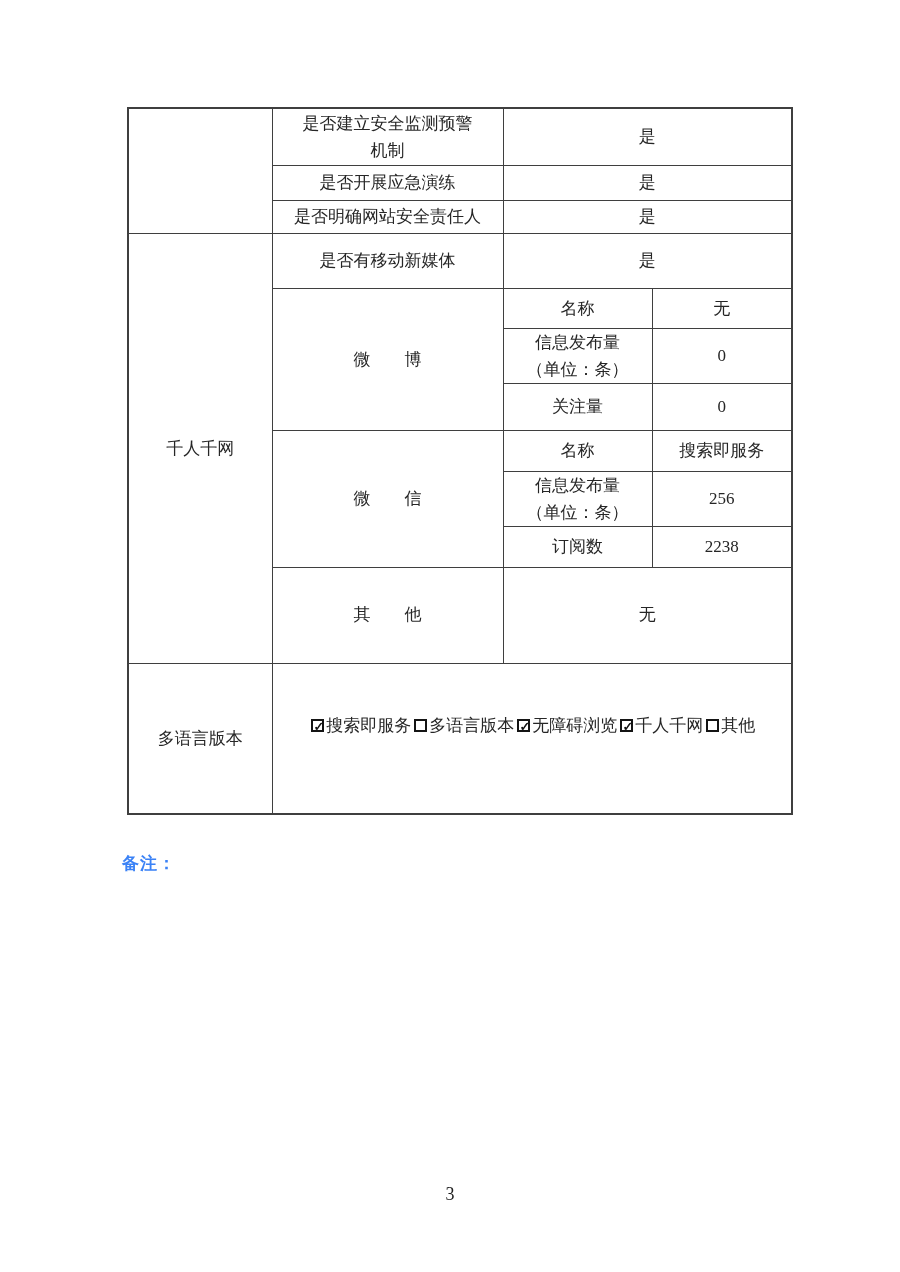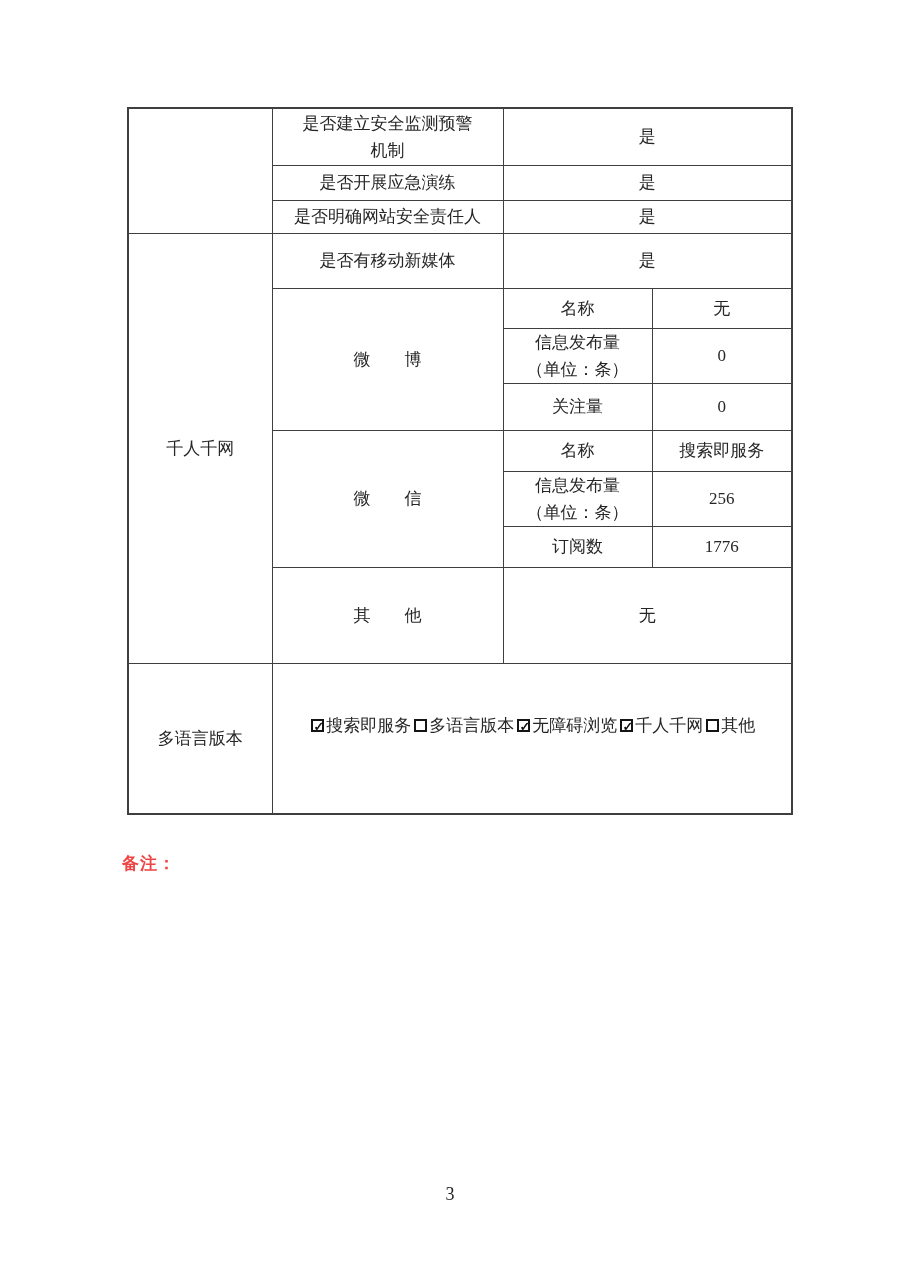--- a/index.html
+++ b/index.html
@@ -28,21 +28,21 @@
   tr.r1  { height:57px; }
   tr.r2  { height:35px; }
   tr.r3  { height:33px; }
   tr.r4  { height:55px; }
   tr.r5  { height:40px; }
   tr.r6  { height:55px; }
   tr.r7  { height:47px; }
   tr.r8  { height:41px; }
   tr.r9  { height:54px; }
   tr.r10 { height:41px; }
-  tr.r11 { height:96px; }
+  tr.r11 { height:96px;font-family:Liberation Mono, monospace; }
   tr.r12 { height:151px; }
 
   .ln { display:block; line-height:27px; }
 
   
   .cb-line { position:relative; top:-13px; white-space:nowrap; text-align:center; font-size:17px; }
   .cb-item { display:inline-block; }
   .cb-box {
     display:inline-block; width:13px; height:13px;
     border:2px solid #141414;
@@ -52,21 +52,21 @@
   }
   .cb-mark {
     font-family:"DejaVu Sans","Liberation Sans",sans-serif;
     font-weight:bold; font-size:13px; color:#111;
     position:relative; top:-1px; left:0;
     text-shadow:0.6px 0 0 #111;
   }
 
   .remark {
     position:absolute; left:122px; top:852px;
-    font-size:17px; font-weight:bold; color:#ef4444;
+    font-size:17px; font-weight:bold; color:#3b82f6;
     letter-spacing:1px;
   }
   .pageno {
     position:absolute; left:0; top:1184px; width:900px;
     text-align:center; font-size:18px; color:#1e1e1e;
   }
 </style>
 </head>
 <body>
 
@@ -127,21 +127,21 @@
       </tr>
       <tr class="r9">
         <td>
           <span class="ln">信息发布量</span>
           <span class="ln">（单位：条）</span>
         </td>
         <td>256</td>
       </tr>
       <tr class="r10">
         <td>订阅数</td>
-        <td>1776</td>
+        <td>2238</td>
       </tr>
 
       <tr class="r11">
         <td>其　　他</td>
         <td colspan="2">无</td>
       </tr>
 
       <tr class="r12">
         <td>多语言版本</td>
         <td colspan="3">

